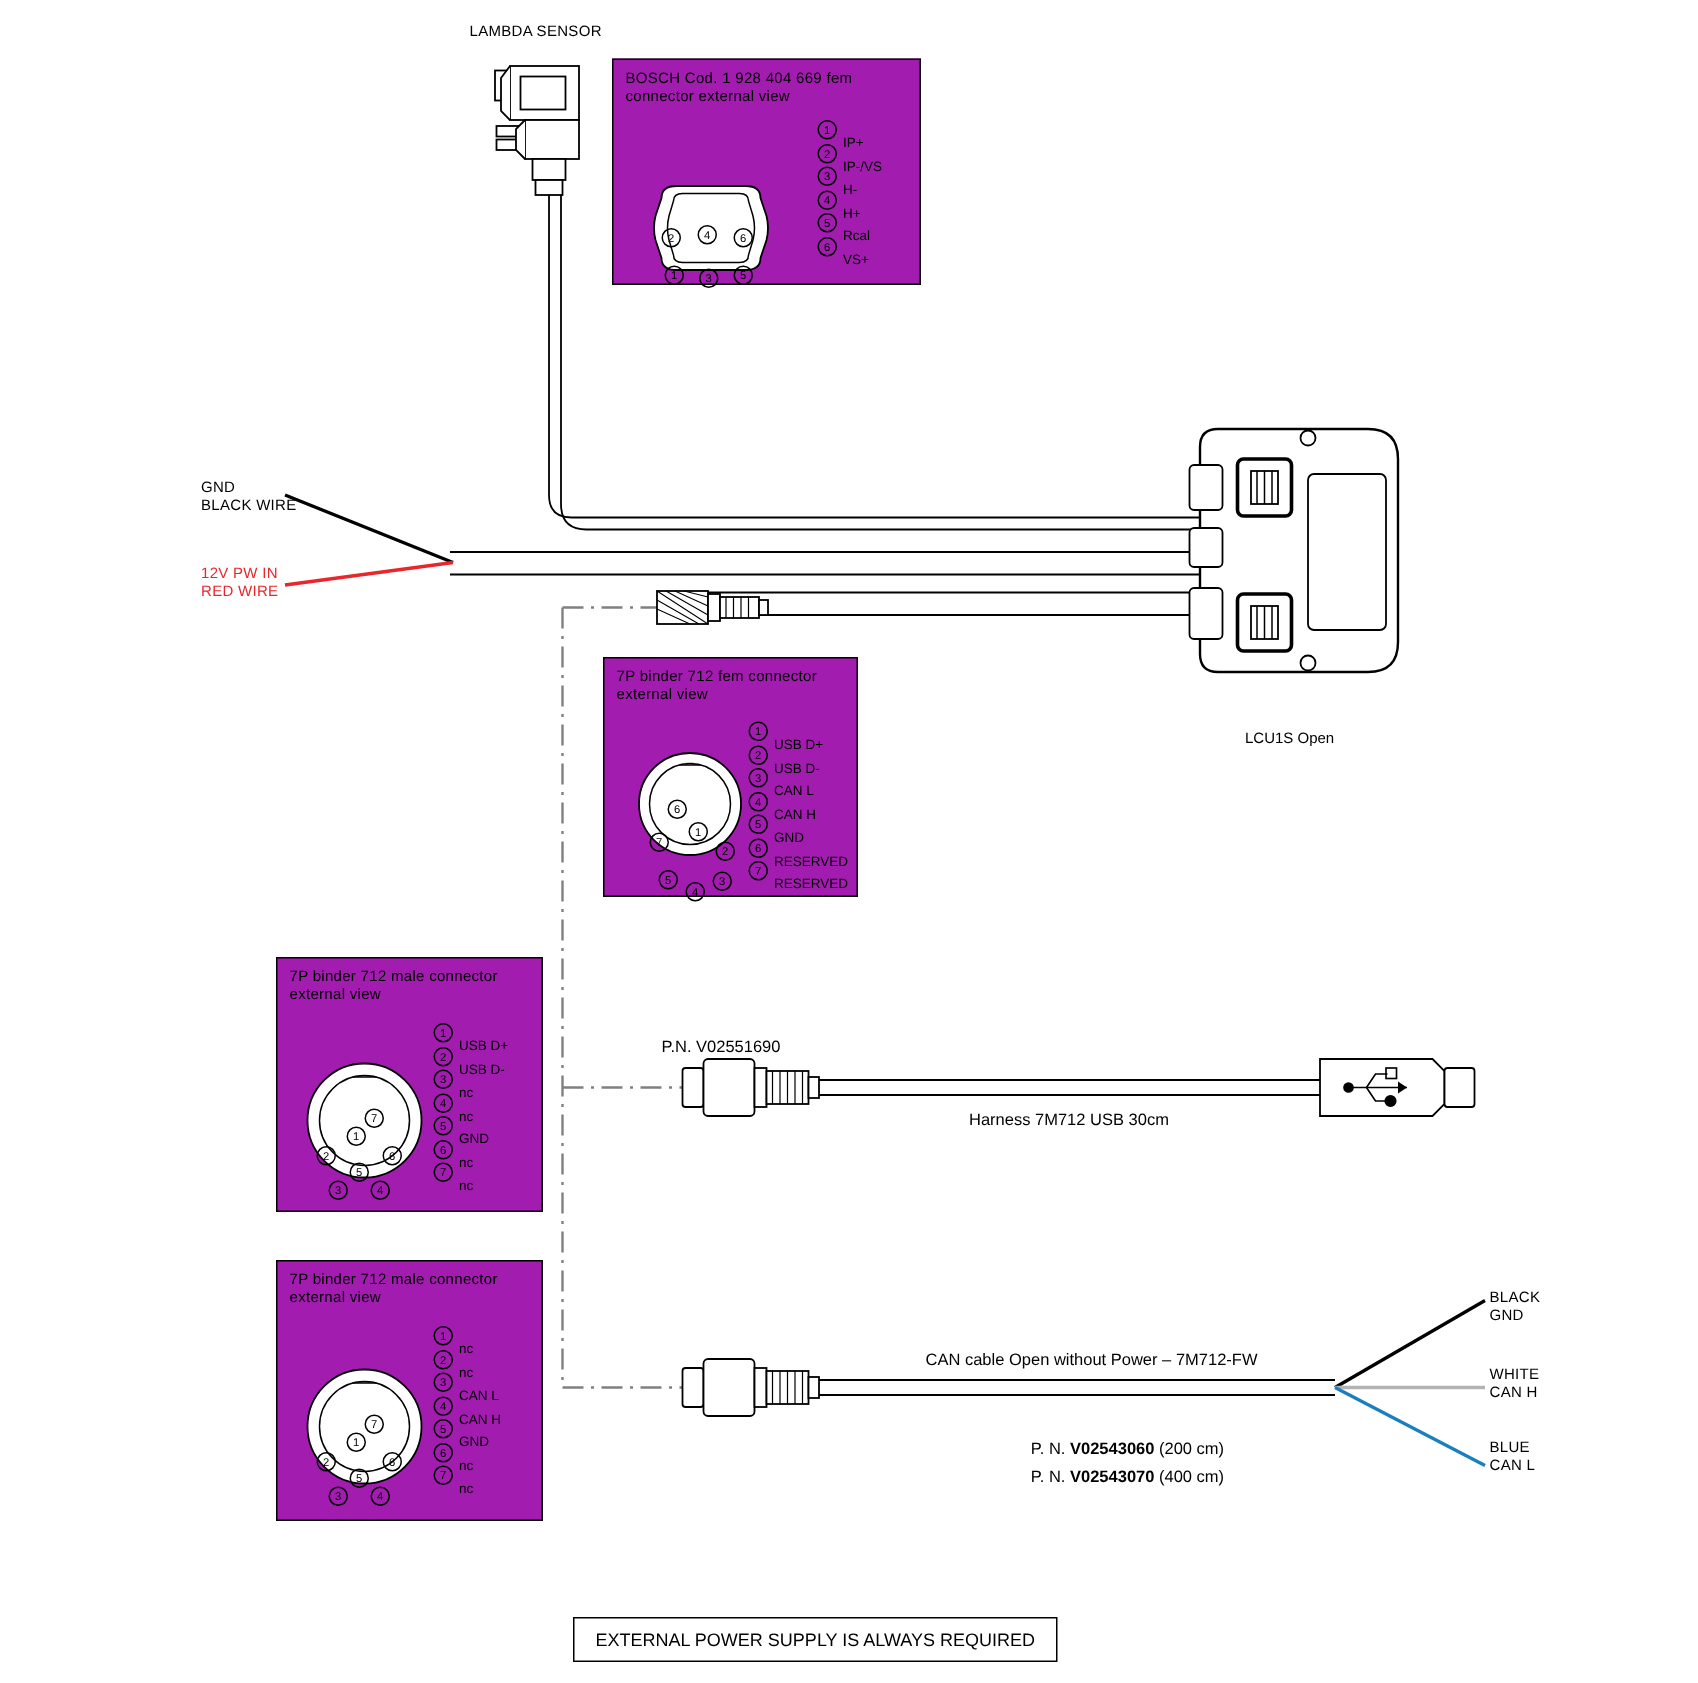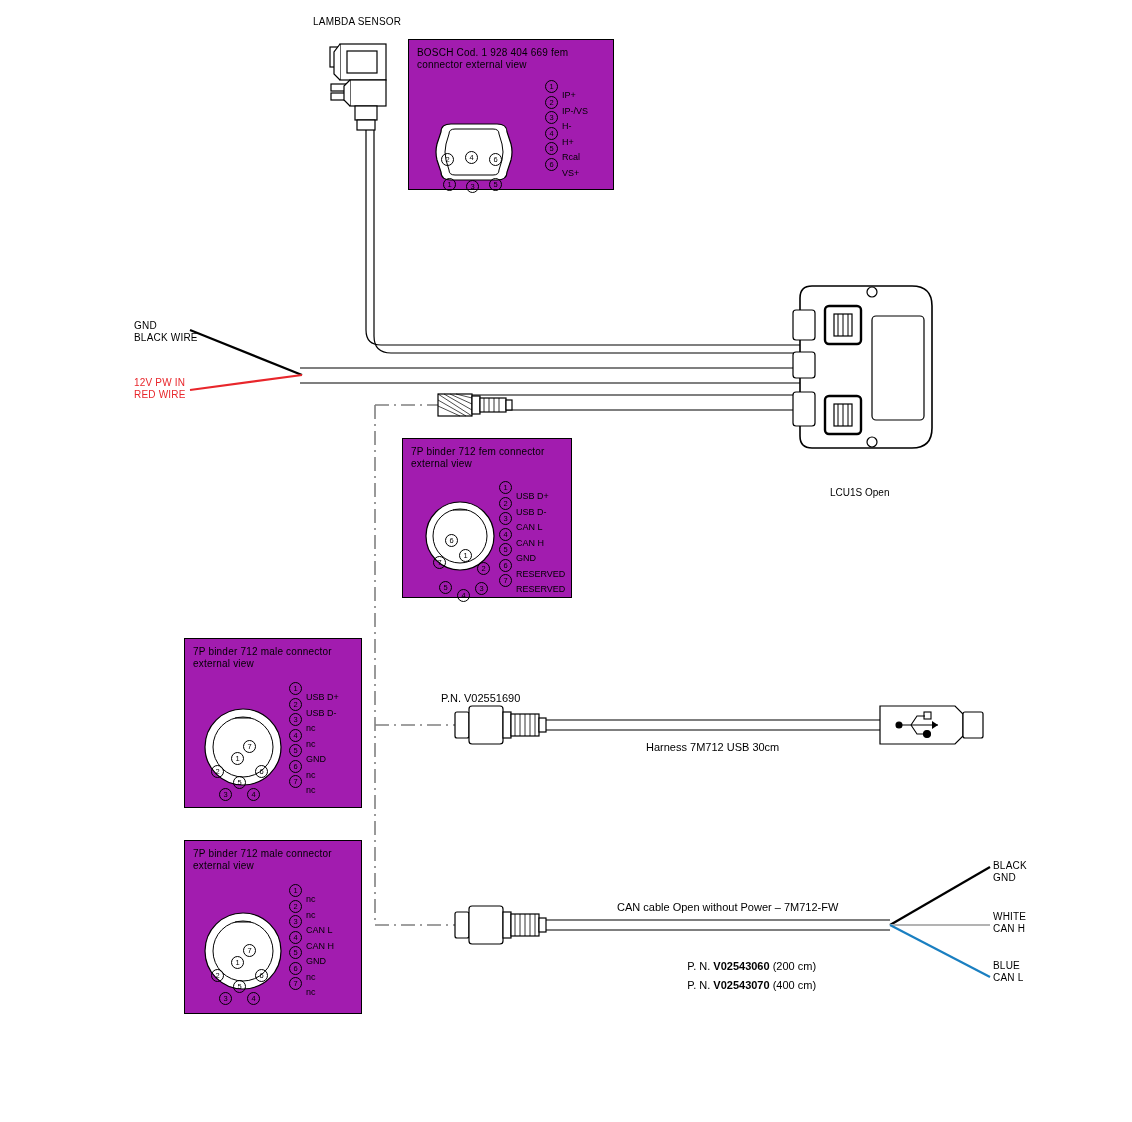--- a/index.html
+++ b/index.html
@@ -331,14 +331,15 @@
     <span>P. N. </span><b>V02543070</b><span> (400 cm)</span>
   </div>
 
   <div class="abs lbl" style="left:993px;top:860px;">BLACK
 GND</div>
   <div class="abs lbl" style="left:993px;top:911px;">WHITE
 CAN H</div>
   <div class="abs lbl" style="left:993px;top:960px;">BLUE
 CAN L</div>
 
+  <div class="abs note" style="left:382px;top:1078px;">EXTERNAL POWER SUPPLY IS ALWAYS REQUIRED</div>
 
 </div>
 
 </body></html>

